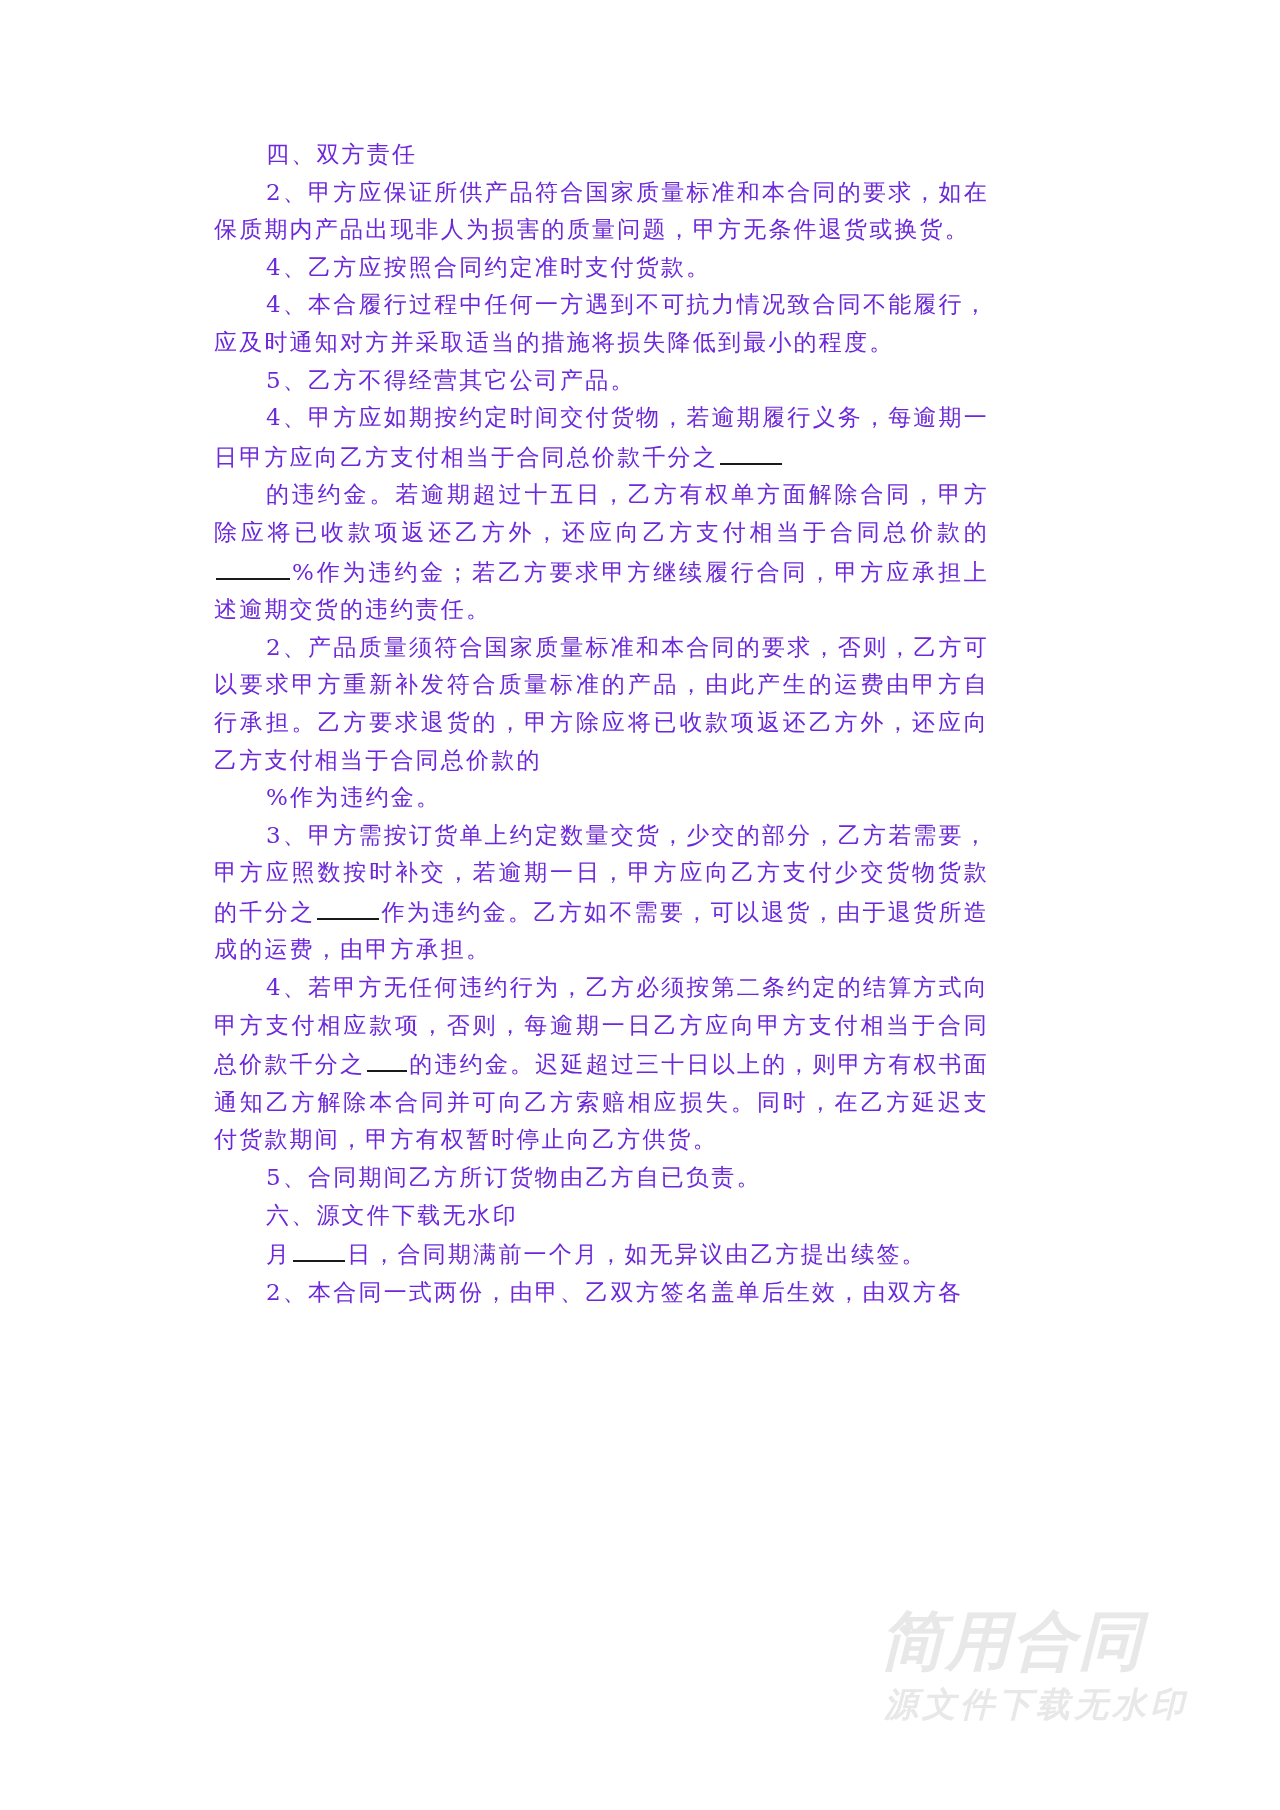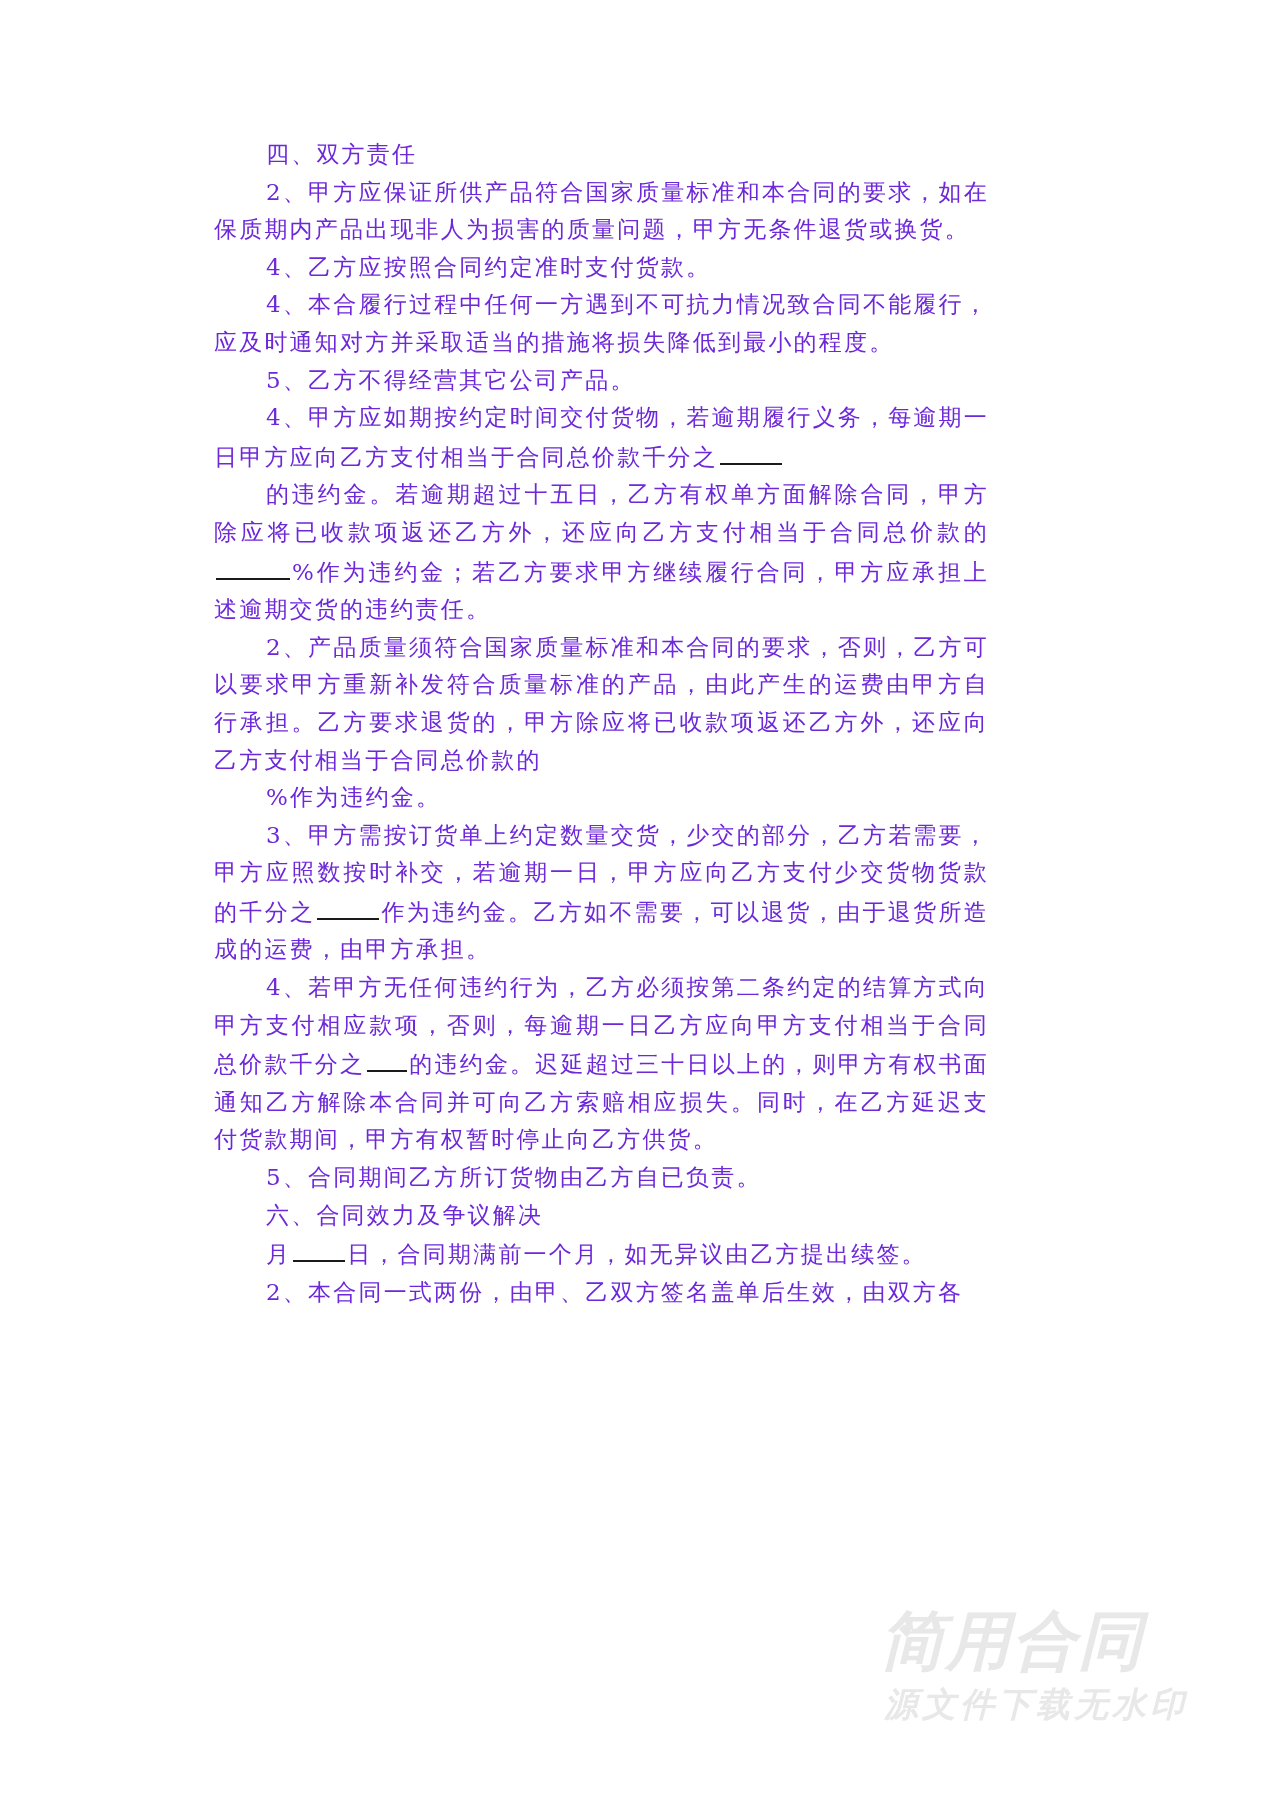--- a/index.html
+++ b/index.html
@@ -37,16 +37,16 @@
   <p class="p indent">5、乙方不得经营其它公司产品。</p>
 
   <p class="p indent"><span>4、甲方应如期按约定时间交付货物，若逾期履行义务，每逾期一日甲方应向乙方支付相当于合同总价款千分之</span><span class="blank w5"></span></p>
   <p class="p indent"><span>的违约金。若逾期超过十五日，乙方有权单方面解除合同，甲方除应将已收款项返还乙方外，还应向乙方支付相当于合同总价款的</span><span class="blank w6"></span><span>%作为违约金；若乙方要求甲方继续履行合同，甲方应承担上述逾期交货的违约责任。</span></p>
   <p class="p indent">2、产品质量须符合国家质量标准和本合同的要求，否则，乙方可以要求甲方重新补发符合质量标准的产品，由此产生的运费由甲方自行承担。乙方要求退货的，甲方除应将已收款项返还乙方外，还应向乙方支付相当于合同总价款的</p>
   <p class="p indent">%作为违约金。</p>
   <p class="p indent"><span>3、甲方需按订货单上约定数量交货，少交的部分，乙方若需要，甲方应照数按时补交，若逾期一日，甲方应向乙方支付少交货物货款的千分之</span><span class="blank w5"></span><span>作为违约金。乙方如不需要，可以退货，由于退货所造成的运费，由甲方承担。</span></p>
   <p class="p indent"><span>4、若甲方无任何违约行为，乙方必须按第二条约定的结算方式向甲方支付相应款项，否则，每逾期一日乙方应向甲方支付相当于合同总价款千分之</span><span class="blank w3"></span><span>的违约金。迟延超过三十日以上的，则甲方有权书面通知乙方解除本合同并可向乙方索赔相应损失。同时，在乙方延迟支付货款期间，甲方有权暂时停止向乙方供货。</span></p>
   <p class="p indent">5、合同期间乙方所订货物由乙方自已负责。</p>
 
-  <p class="p indent">六、合同效力及争议解决</p>
+  <p class="p indent">六、源文件下载无水印</p>
   <p class="p indent"><span>月</span><span class="blank w4"></span><span>日，合同期满前一个月，如无异议由乙方提出续签。</span></p>
   <p class="p indent">2、本合同一式两份，由甲、乙双方签名盖单后生效，由双方各</p>
 </div>
 
 </body></html>

